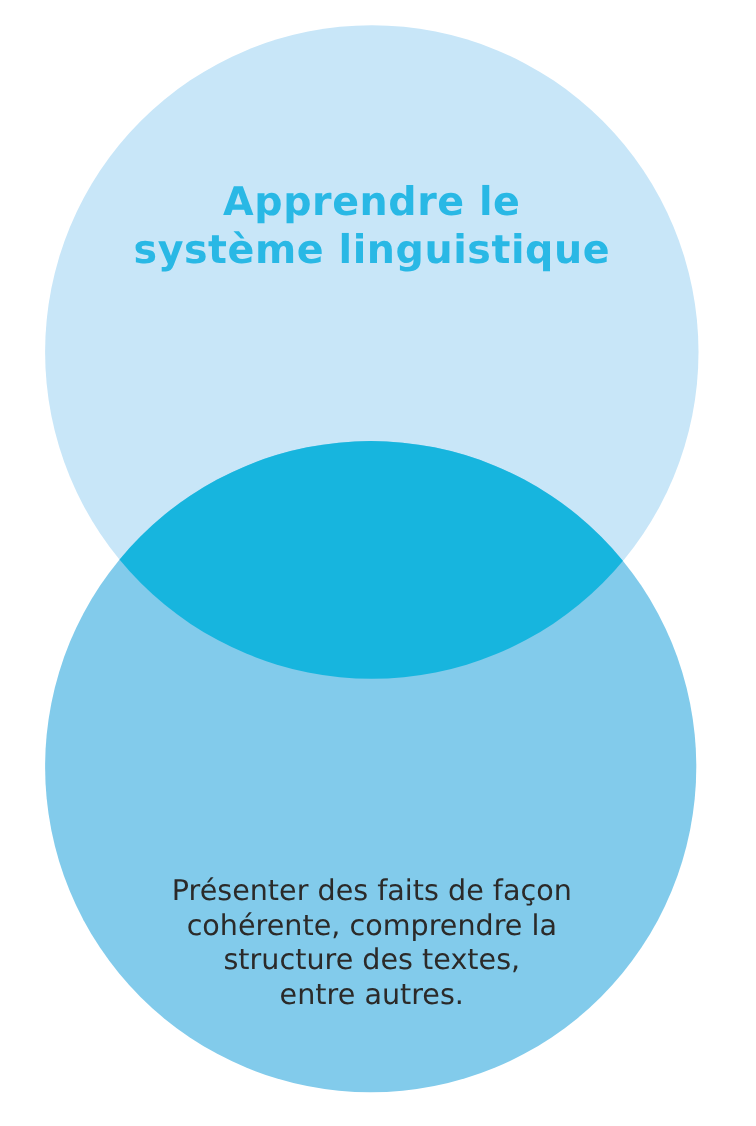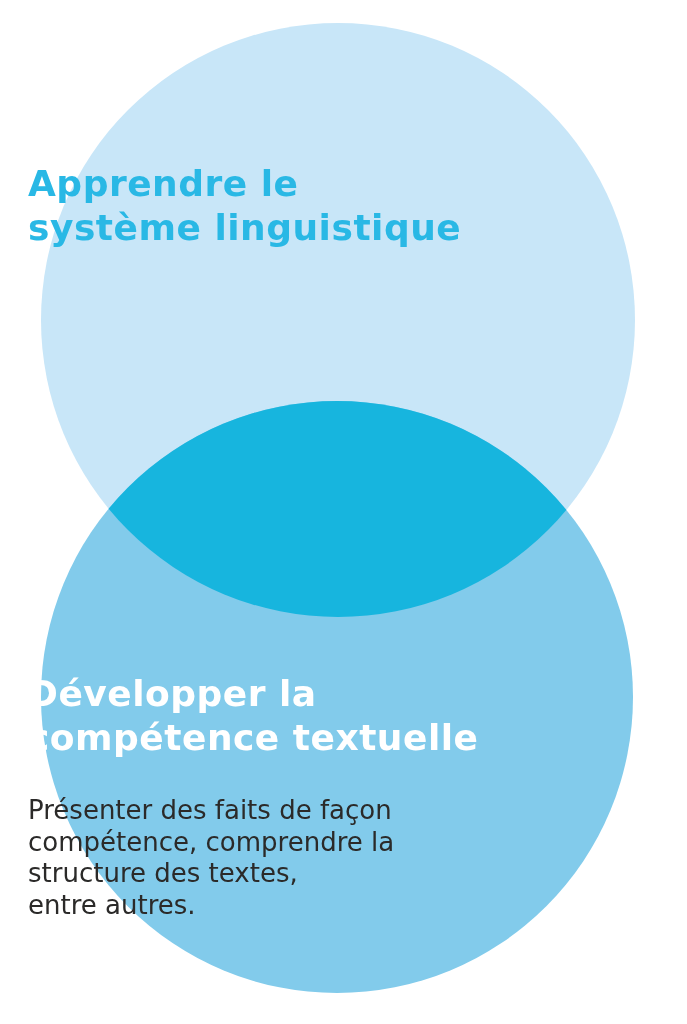--- a/index.html
+++ b/index.html
@@ -18,20 +18,21 @@
   .stage svg {
     position: absolute;
     top: 0;
     left: 0;
   }
   .txt {
     position: absolute;
     left: 338px;
     transform: translateX(-50%);
     width: 620px;
+    text-align: center;
     white-space: pre-line;
     pointer-events: none;
   }
   .top-title {
     top: 162px;
     font-size: 36px;
     font-weight: bold;
     line-height: 1.22;
     color: #29b8e5;
     letter-spacing: 0.5px;
@@ -78,21 +79,19 @@
     <circle cx="338" cy="320" r="297" fill="#C8E6F8"></circle>
     <circle cx="337" cy="697" r="296" fill="#82CBEB"></circle>
     <circle cx="337" cy="697" r="296" clip-path="url(#topCircleClip)" fill="#17B5DE"></circle>
   </svg>
 
   <div class="txt top-title">Apprendre le
 système linguistique</div>
 
 
 
-  <div class="txt bottom-title">Développer la
-compétence textuelle</div>
 
   <div class="txt bottom-subtitle">Présenter des faits de façon
-compétence, comprendre la
+cohérente, comprendre la
 structure des textes,
 entre autres.</div>
 
 </div>
 
 </body></html>

